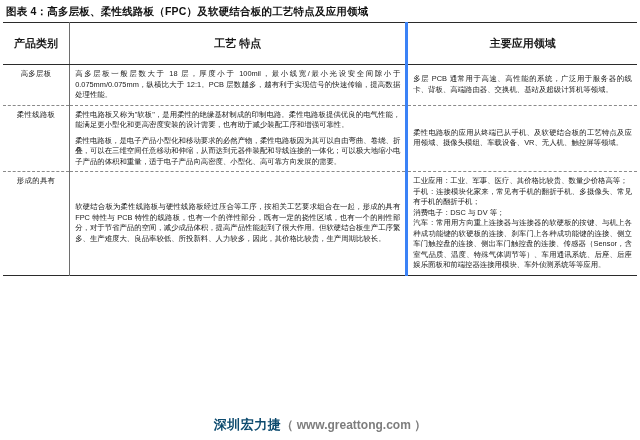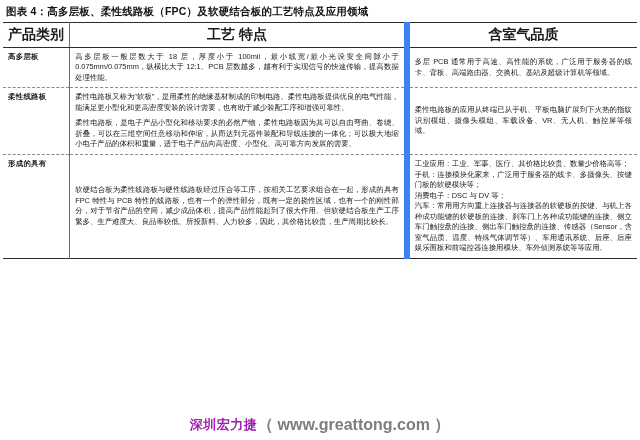--- a/index.html
+++ b/index.html
@@ -42,38 +42,38 @@
     vertical-align: top;
     padding: 4px 5px 4px 5px;
     font-size: 7.4px;
     line-height: 1.42;
     color: #1a1a1a;
   }
   table.main thead th {
     text-align: center;
     vertical-align: middle;
     font-weight: bold;
-    font-size: 14px;
+    font-size: 11px;
     height: 17px;
-    padding: 2px 4px;
+    padding: 12px 4px;
     border-bottom: 1.2px solid #2b2b2b;
   }
   .col-cat { width: 66px; }
   .col-feat { width: 334px; }
   .col-app { width: 228px; }
 
   .vline-1 { border-right: 1px solid #6e6e6e; }
-  .vline-2 { border-right: 6px solid #3b82f6; }
+  .vline-2 { border-right: 3px solid #3b82f6; }
 
   .rowline td { border-bottom: 1px dashed #8a8a8a; }
 
   .cat-cell {
-    text-align: left;
+    text-align: center;
     vertical-align: middle;
-    font-weight: bold;
+    font-weight: normal;
     font-size: 8.6px;
     line-height: 1.5;
     letter-spacing: 0.3px;
   }
   .feat-cell {
     text-align: justify;
     text-justify: inter-ideograph;
   }
   .app-cell {
     text-align: justify;
@@ -91,26 +91,26 @@
     bottom: 0;
     width: 640px;
     height: 30px;
     display: flex;
     align-items: center;
     justify-content: center;
   }
   .watermark {
     font-size: 13px;
     font-weight: bold;
-    color: #a21caf;
+    color: #0c4a6e;
     letter-spacing: 0.5px;
     font-family: "Liberation Sans", sans-serif;
   }
   .wm-en {
-    font-size: 16px;
+    font-size: 12px;
     font-weight: bold;
     color: #7d7d7d;
   }
 </style>
 </head>
 <body>
 
 <div class="page">
 
   <div class="title-bar">图表 4：高多层板、柔性线路板（FPC）及软硬结合板的工艺特点及应用领域</div>
@@ -118,21 +118,21 @@
   <table class="main">
     <colgroup>
       <col class="col-cat">
       <col class="col-feat">
       <col class="col-app">
     </colgroup>
     <thead>
       <tr>
         <th class="vline-1">产品类别</th>
         <th class="vline-2">工艺 特点</th>
-        <th>含室气品质</th>
+        <th>主要应用领域</th>
       </tr>
     </thead>
     <tbody>
 
       <tr class="rowline">
         <td class="cat-cell vline-1">高多层板</td>
         <td class="feat-cell vline-2">
           <p class="para">高多层板一般层数大于 18 层，厚度小于 100mil，最小线宽/最小光设安全间隙小于 0.075mm/0.075mm，纵横比大于 12:1。PCB 层数越多，越有利于实现信号的快速传输，提高数据处理性能。</p>
         </td>
         <td class="app-cell mid">
@@ -140,32 +140,32 @@
         </td>
       </tr>
 
       <tr class="rowline">
         <td class="cat-cell vline-1">柔性线路板</td>
         <td class="feat-cell vline-2">
           <p class="para">柔性电路板又称为"软板"，是用柔性的绝缘基材制成的印制电路。柔性电路板提供优良的电气性能，能满足更小型化和更高密度安装的设计需要，也有助于减少装配工序和增强可靠性。</p>
           <p class="para">柔性电路板，是电子产品小型化和移动要求的必然产物，柔性电路板因为其可以自由弯曲、卷绕、折叠，可以在三维空间任意移动和伸缩，从而达到元器件装配和导线连接的一体化；可以极大地缩小电子产品的体积和重量，适于电子产品向高密度、小型化、高可靠方向发展的需要。</p>
         </td>
         <td class="app-cell mid">
-          <p class="para">柔性电路板的应用从终端已从手机、平板电脑扩展到下火热的指纹识别模组、摄像头模组、车载设备、VR、无人机、触控屏等领域。</p>
+          <p class="para">柔性电路板的应用从终端已从手机、及软硬结合板的工艺特点及应用领域、摄像头模组、车载设备、VR、无人机、触控屏等领域。</p>
         </td>
       </tr>
 
       <tr>
         <td class="cat-cell vline-1">形成的具有</td>
         <td class="feat-cell vline-2 mid">
           <p class="para">软硬结合板为柔性线路板与硬性线路板经过压合等工序，按相关工艺要求组合在一起，形成的具有 FPC 特性与 PCB 特性的线路板，也有一个的弹性部分，既有一定的挠性区域，也有一个的刚性部分，对于节省产品的空间，减少成品体积，提高产品性能起到了很大作用。但软硬结合板生产工序繁多、生产难度大、良品率较低、所投新料、人力较多，因此，其价格比较贵，生产周期比较长。</p>
         </td>
         <td class="app-cell">
           <p class="line">工业应用：工业、军事、医疗、其价格比较贵、数量少价格高等；</p>
-          <p class="line">手机：连接模块化家来，广泛用于服务器的线卡、多摄像头、按键门板的软硬模块等；</p>
+          <p class="line">手机：连接模块化家来，常见有手机的翻折手机、多摄像头、常见有手机的翻折手机；</p>
           <p class="line">消费电子：DSC 与 DV 等；</p>
           <p class="line">汽车：常用用方向重上连接器与连接器的软硬板的按键、与机上各种成功能键的软硬板的连接、刹车门上各种成功能键的连接、侧立车门触控盘的连接、侧出车门触控盘的连接、传感器（Sensor，含室气品质、温度、特殊气体调节等）、车用通讯系统、后座、后座娱乐面板和前端控器连接用模块、车外侦测系统等等应用。</p>
         </td>
       </tr>
 
     </tbody>
   </table>
 
   <div class="footer">
     <span class="watermark">深圳宏力捷</span>

